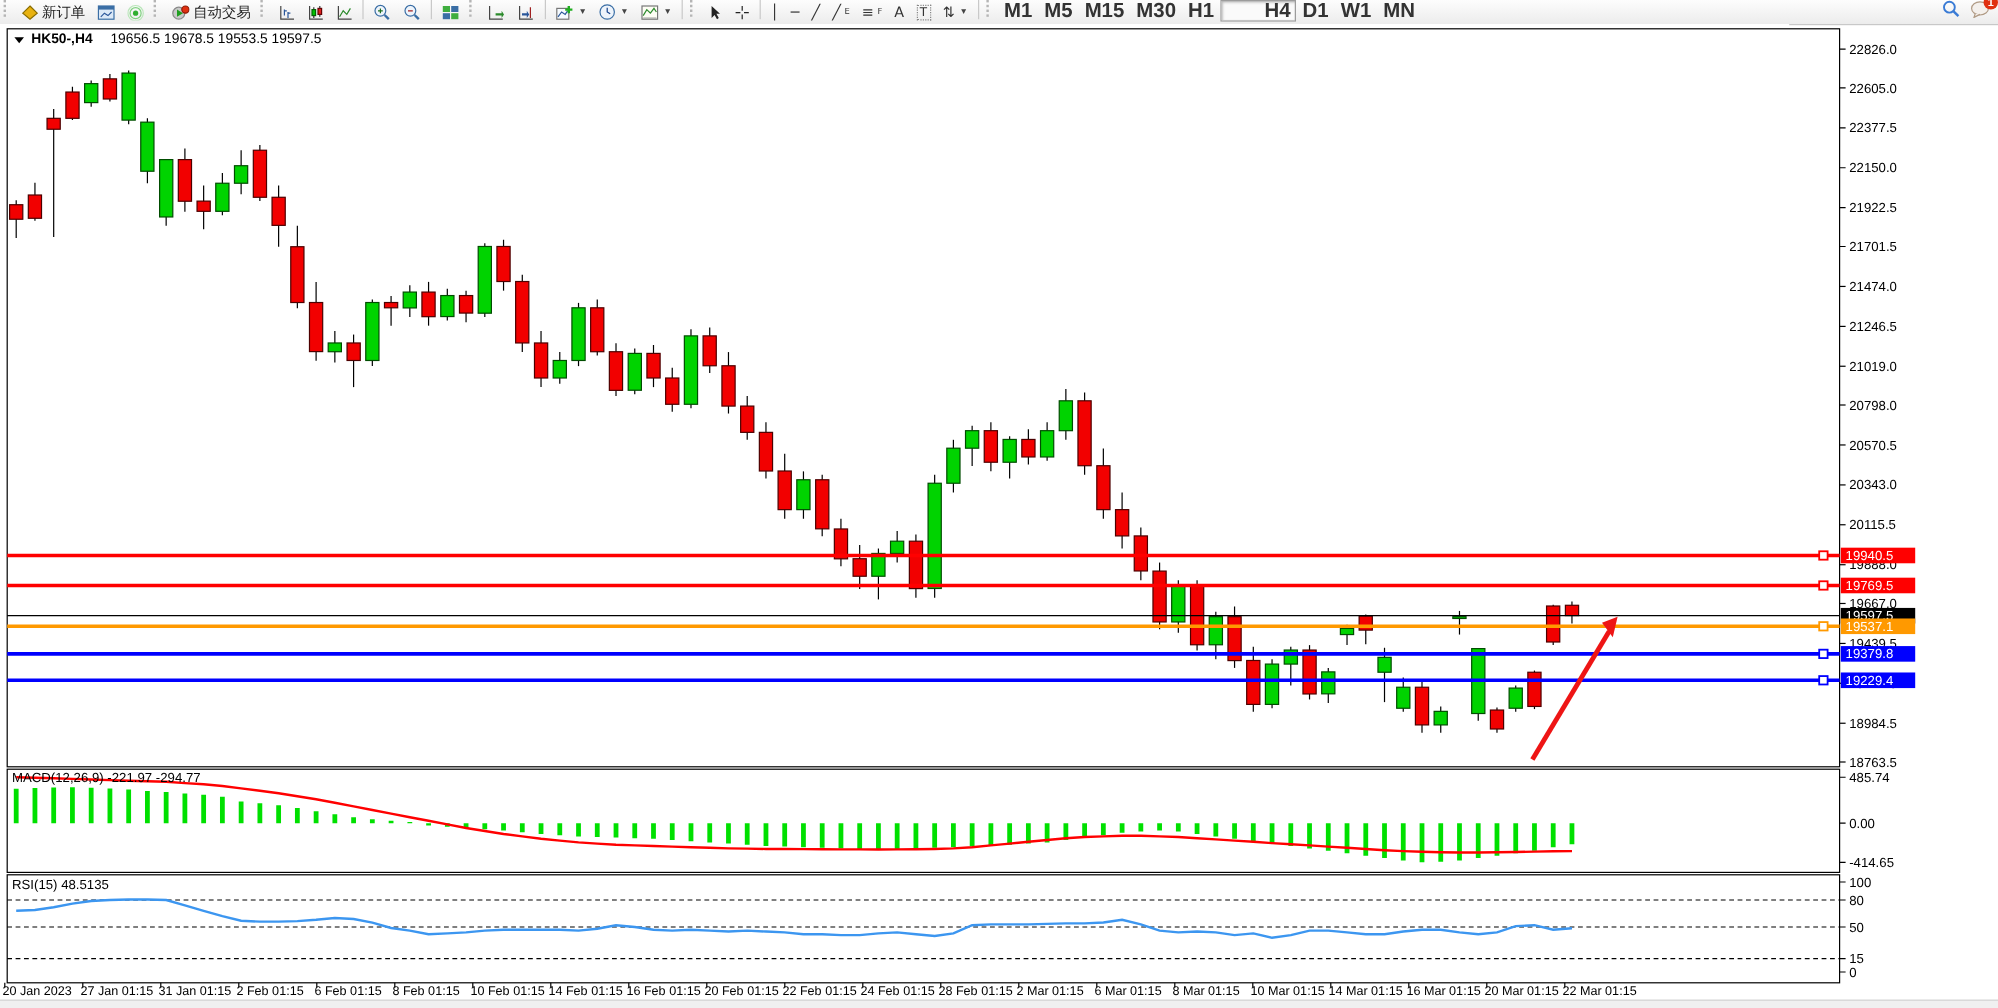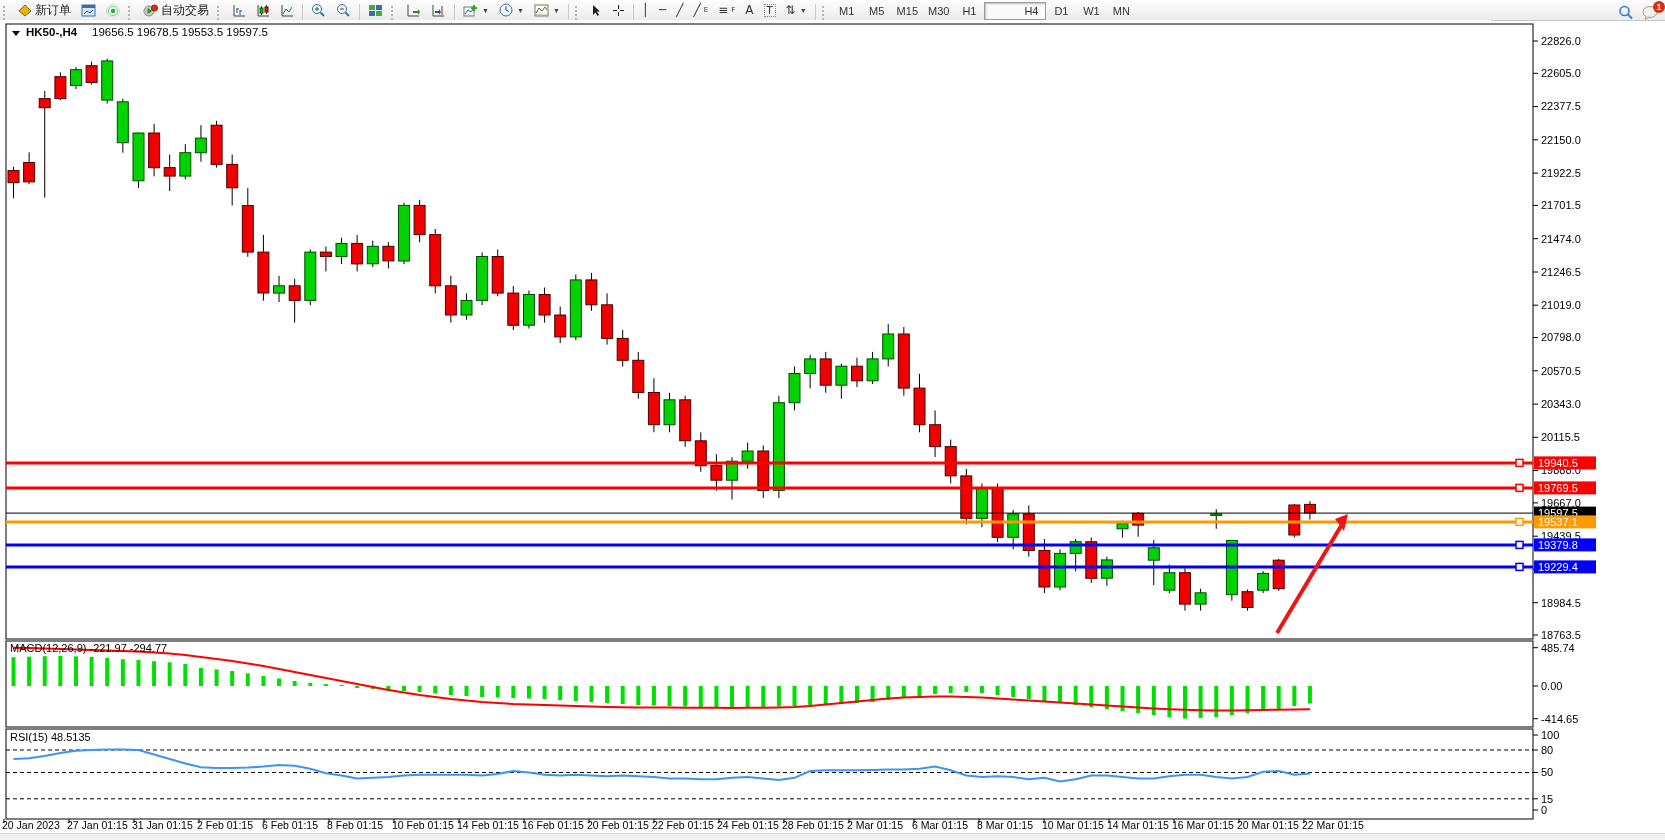--- a/index.html
+++ b/index.html
@@ -1,26 +1,26 @@
 <!DOCTYPE html>
 <html><head>
 <meta charset="utf-8">
 <style>
   html,body{margin:0;padding:0;width:1665px;height:840px;overflow:hidden;background:#fff;
     font-family:"Liberation Sans","DejaVu Sans",sans-serif;-webkit-font-smoothing:none;}
   
   #toolbar{position:absolute;left:0;top:0;width:1665px;height:20px;
     background:linear-gradient(#fdfdfd,#ececec);border-bottom:1px solid #c8c8c8;
-    display:flex;align-items:flex-end;font-size:12px;color:#222;white-space:nowrap;}
+    display:flex;align-items:flex-start;font-size:12px;color:#222;white-space:nowrap;}
   .grip{width:5px;height:14px;margin:0 3px;border-left:2px dotted #b5b5b5;}
   .sep{width:1px;height:16px;background:#c9c9c9;margin:0 3px;}
   .tbtn{display:flex;align-items:center;gap:3px;padding:1px 4px;height:16px;border:1px solid transparent;
     border-radius:2px;cursor:default;}
   .caret{font-size:7px;color:#444;margin-left:1px;}
-  .tf{min-width:20px;text-align:center;padding:1px 4px;font-size:11px;font-weight:normal;color:#333;
+  .tf{min-width:20px;text-align:center;padding:1px 4px;font-size:17px;font-weight:bold;color:#333;
     border:1px solid transparent;height:14px;line-height:14px;}
   .tf.active{background:#fafafa;border:1px solid #9c9c9c;box-shadow:inset 1px 1px 2px #bbb;padding-left:36px;}
   #tb-right{margin-left:auto;display:flex;align-items:center;margin-right:6px;gap:8px;}
   .nbadge{position:absolute;top:-4px;right:-6px;background:#e03010;color:#fff;border-radius:50%;
     width:12px;height:12px;font-size:9px;line-height:12px;text-align:center;font-weight:bold;}
   .ico{display:inline-block;vertical-align:middle;}
   .glyph{font-family:"DejaVu Sans",sans-serif;font-size:12px;color:#333;}
   
   #chartwrap{position:absolute;left:0;top:20px;width:1491px;height:813px;background:#fff;}
   #statusbar{position:absolute;left:0;top:833px;width:1665px;height:7px;background:#f0f0f0;border-top:1px solid #d4d4d4;}

